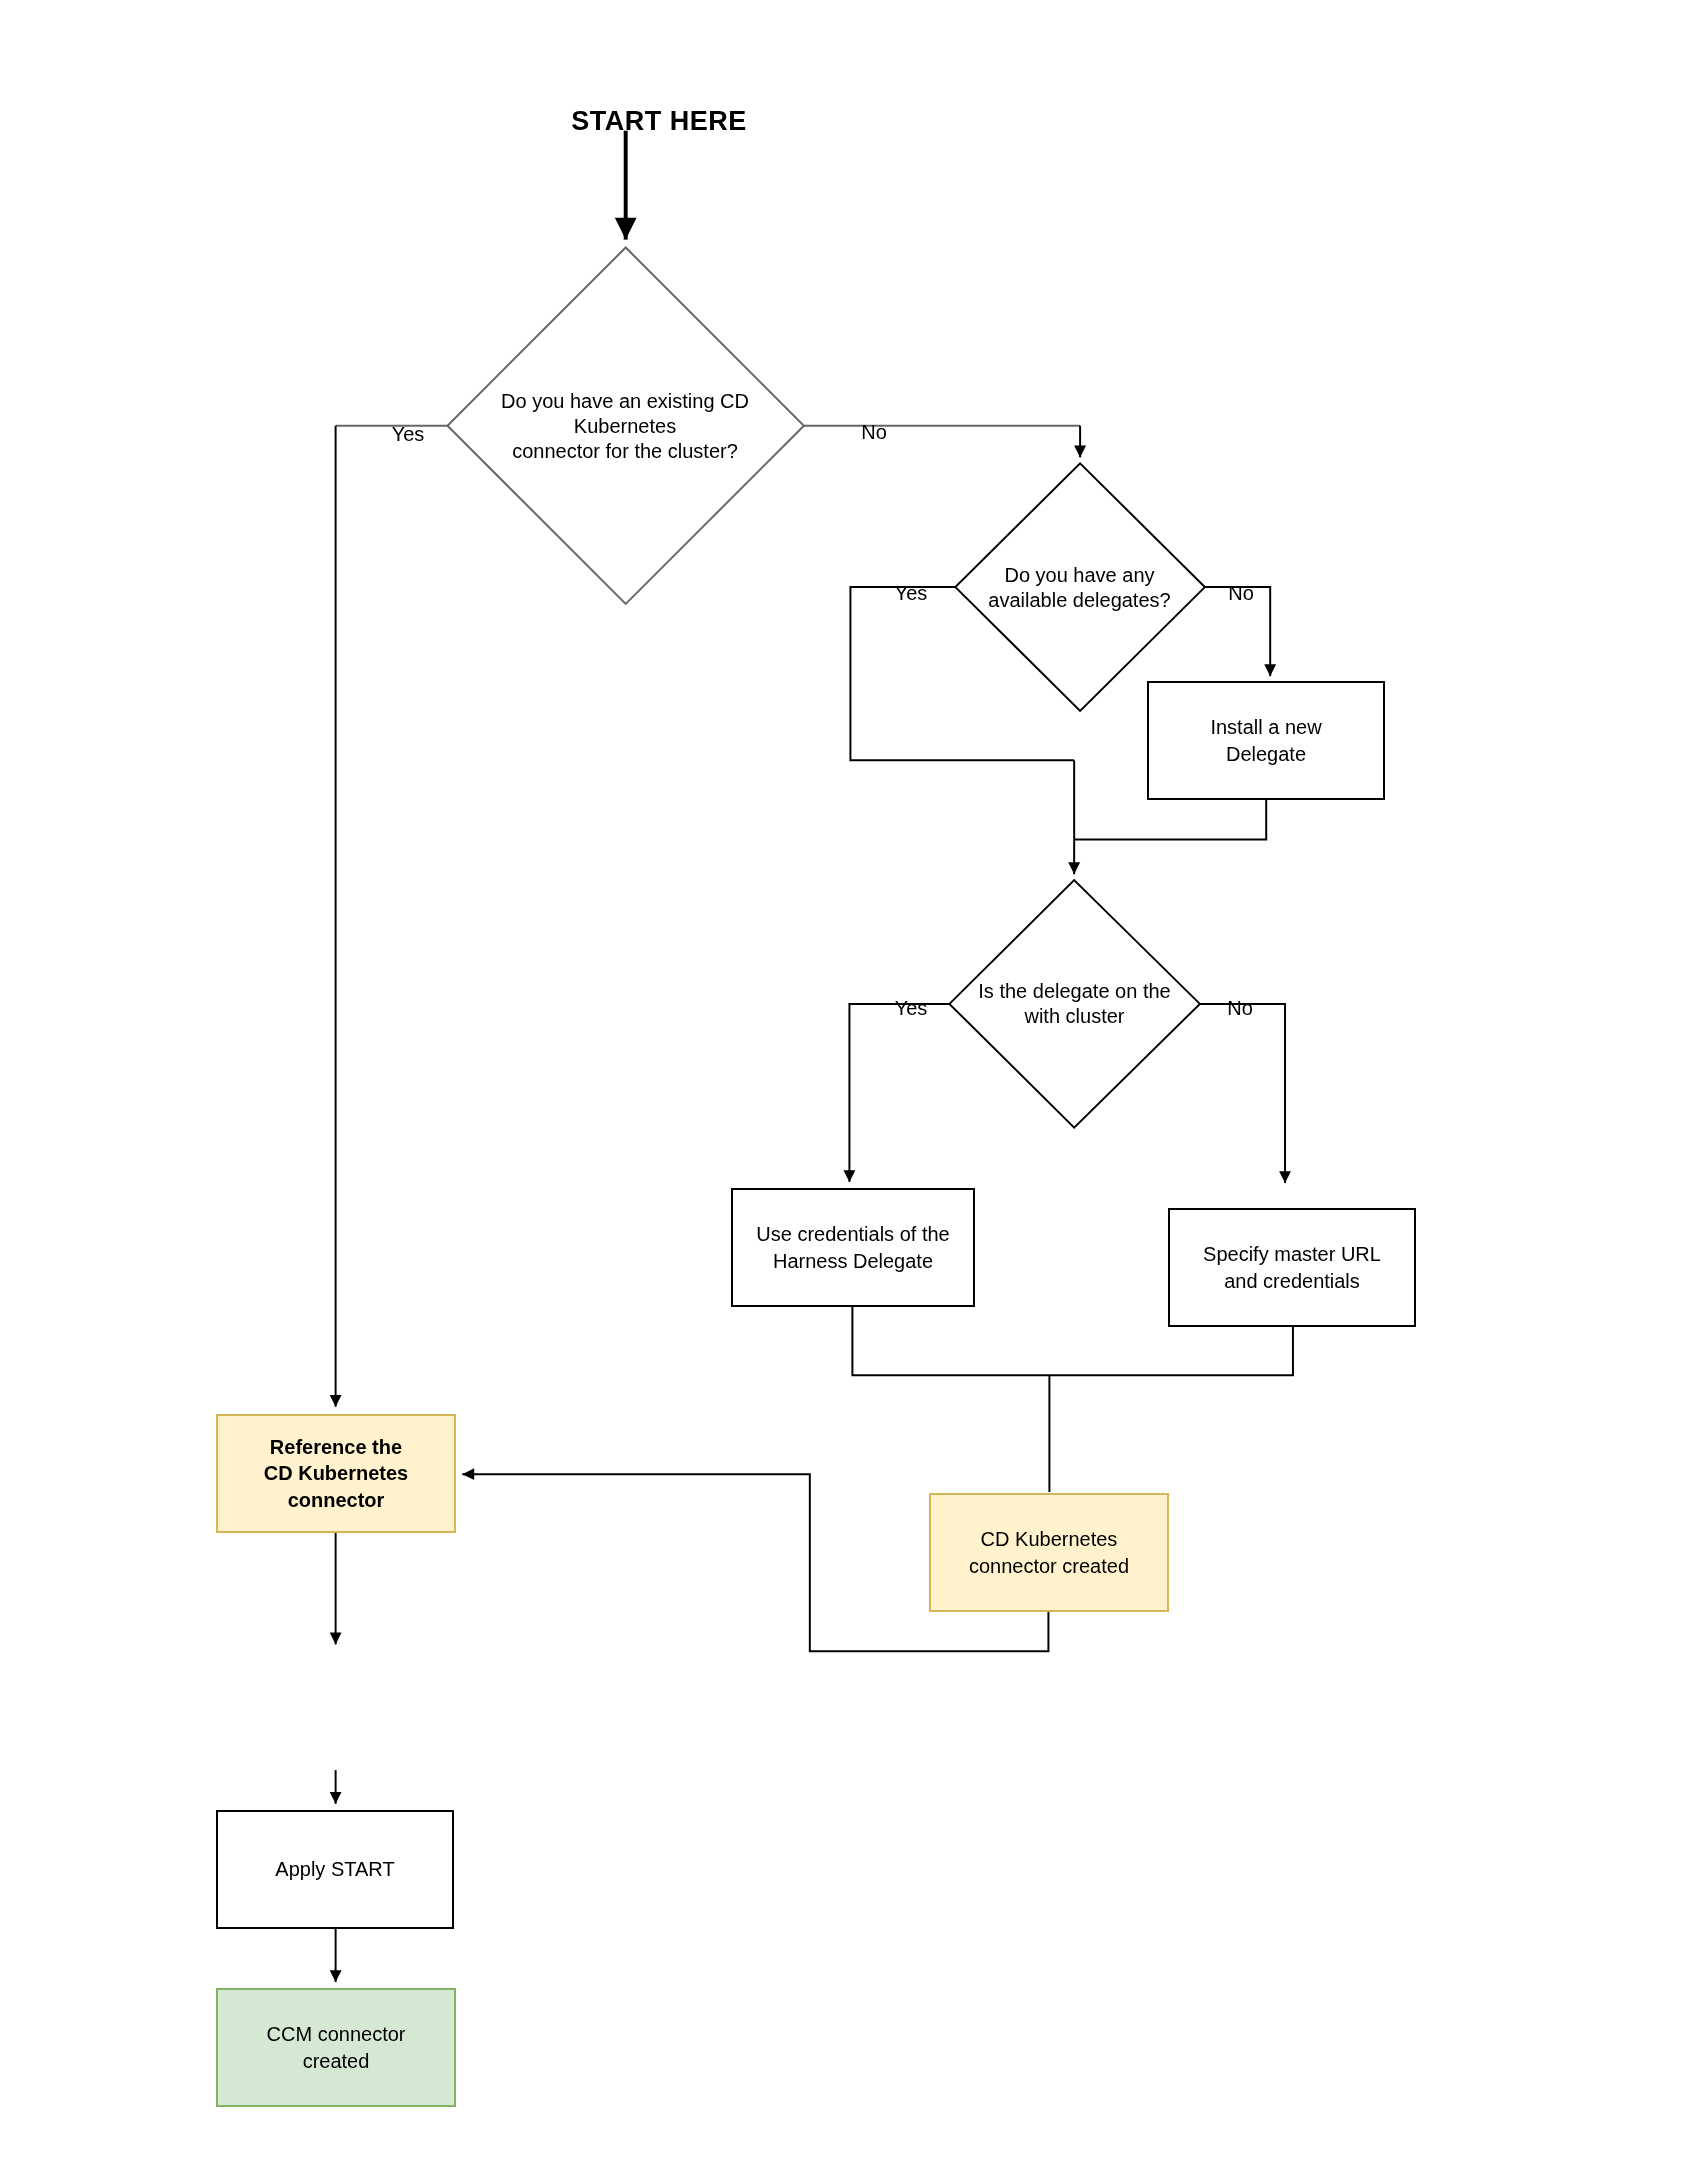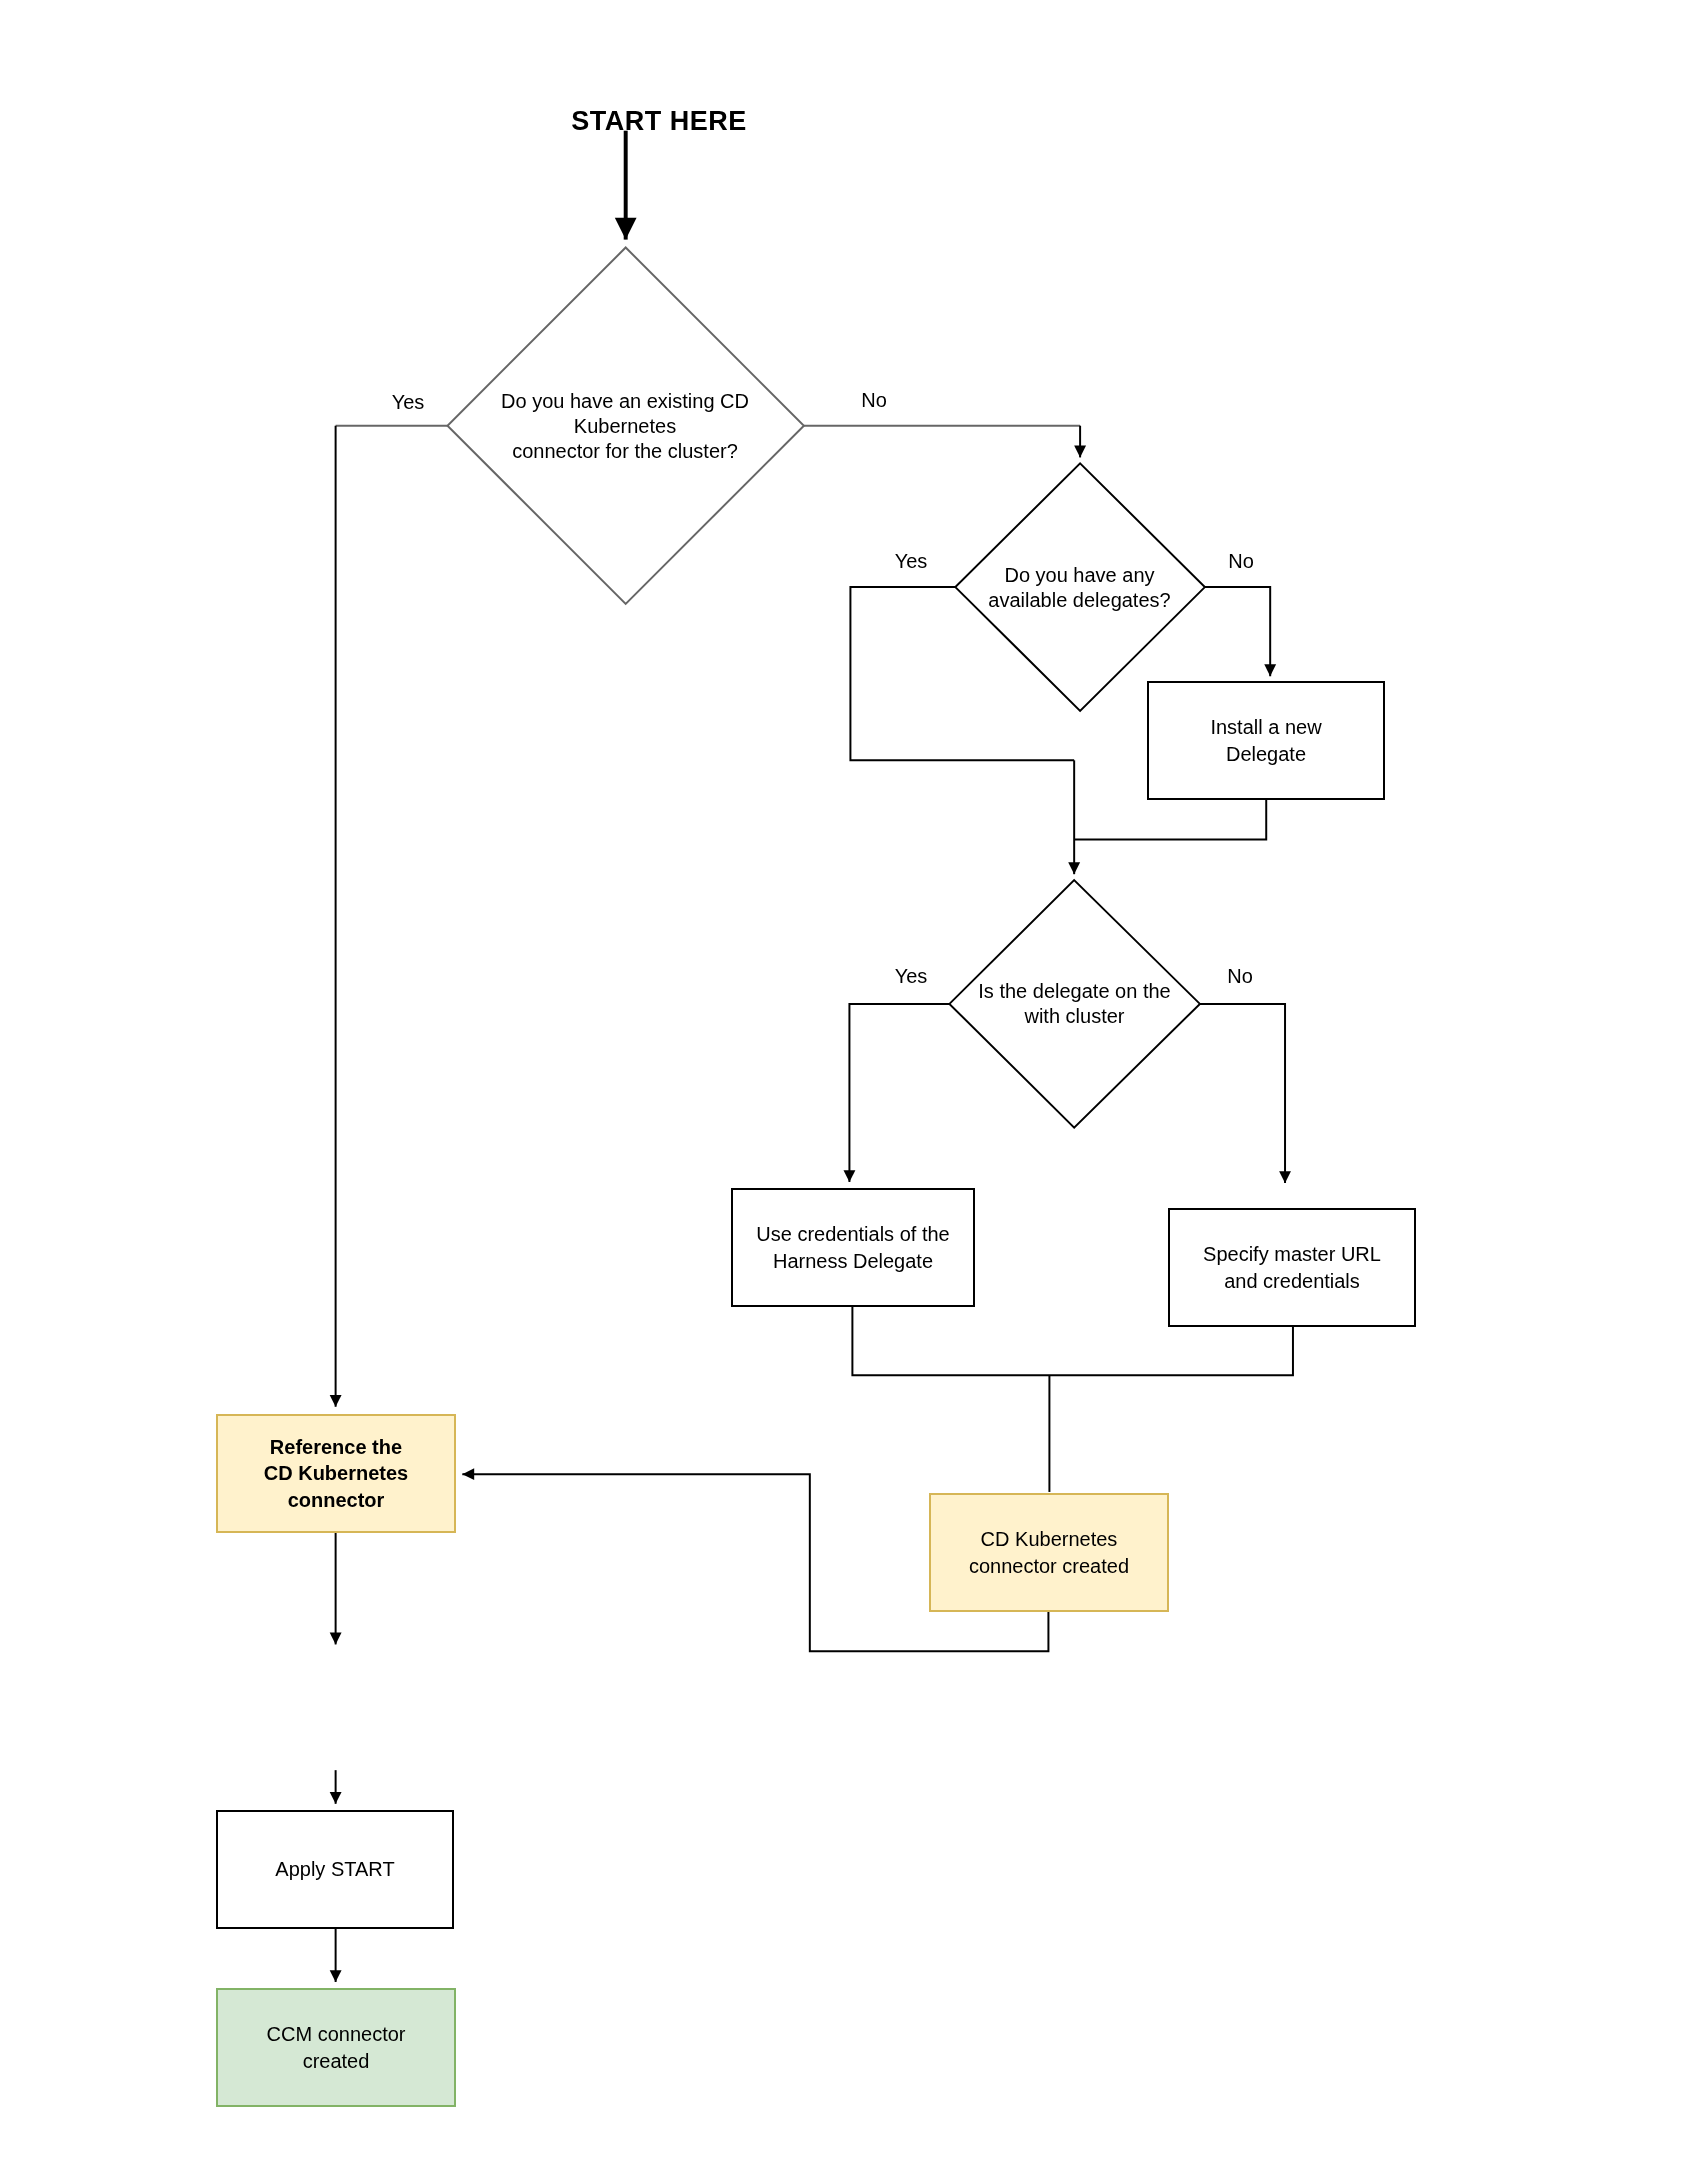--- a/index.html
+++ b/index.html
@@ -37,20 +37,21 @@
     white-space:pre-line;
     font-size:20px;
     line-height:1.25;
   }
   .edge-label{
     position:absolute;
     font-size:20px;
     text-align:center;
     white-space:nowrap;
     transform:translate(-50%,-50%);
+    margin-top:32px;
   }
   .start-title{
     position:absolute;
     font-size:27px;
     font-weight:bold;
     letter-spacing:0.5px;
     transform:translate(-50%,-50%);
     white-space:nowrap;
   }
 </style>

